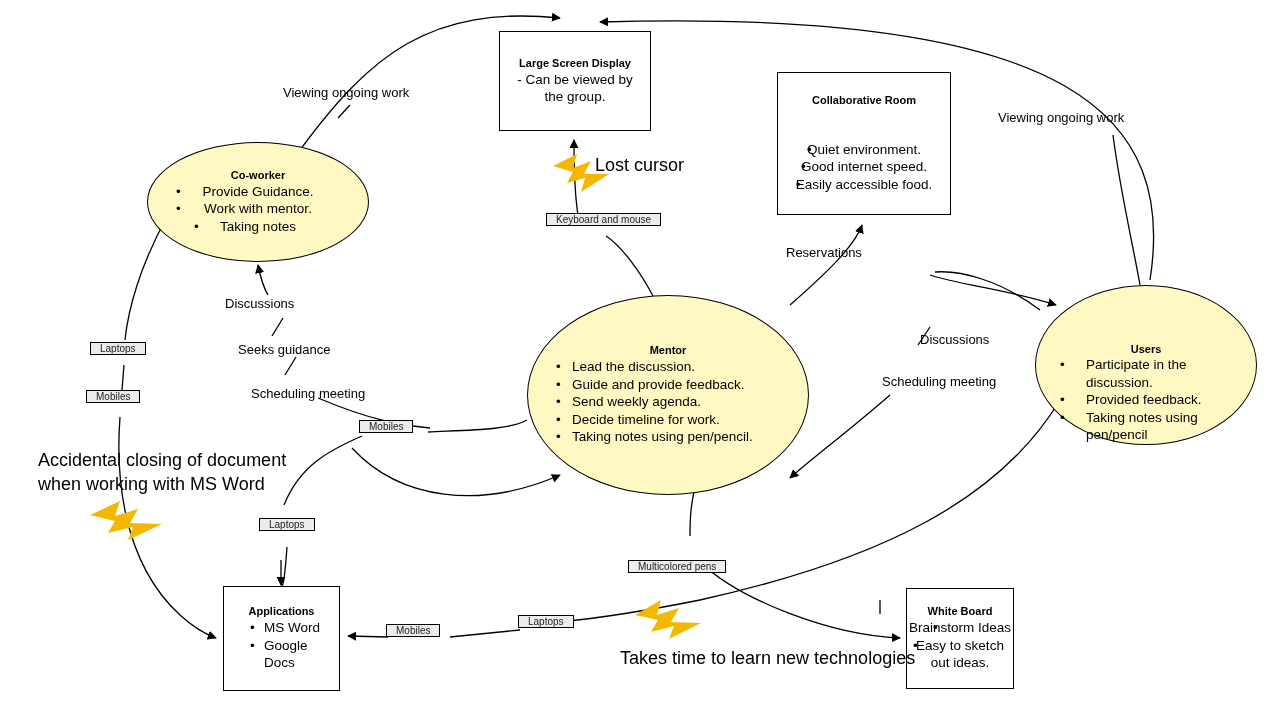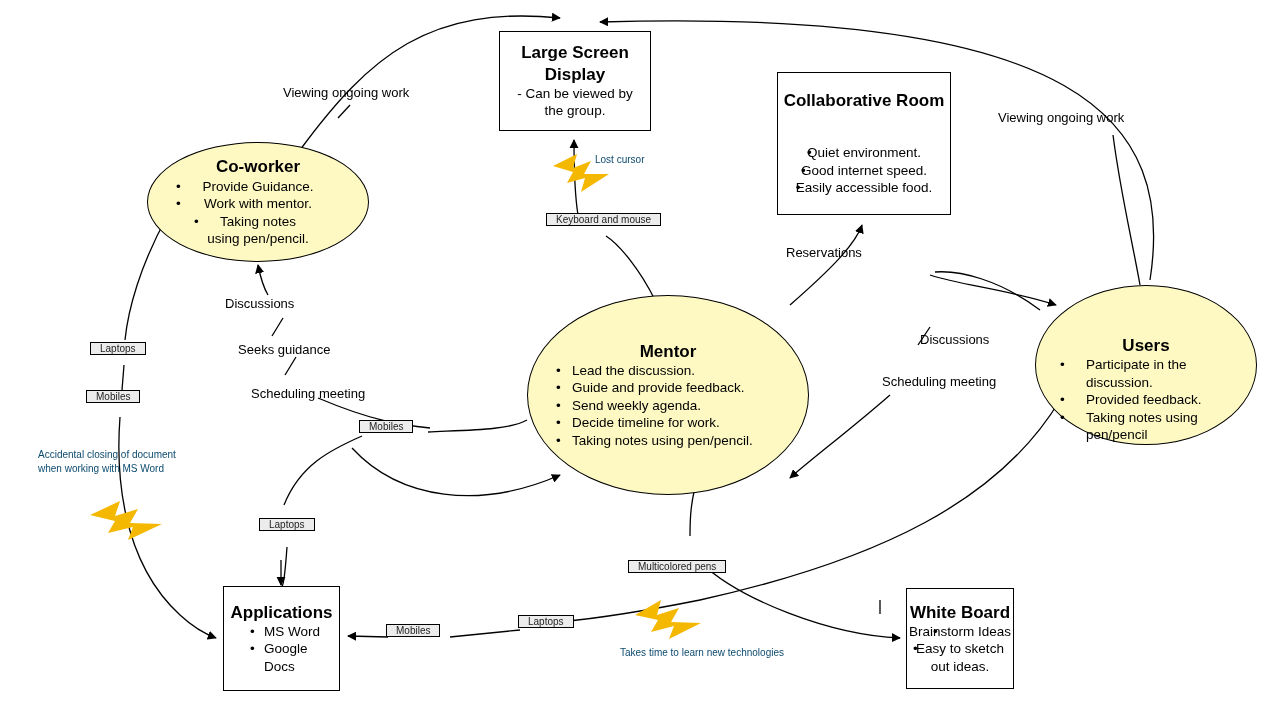--- a/index.html
+++ b/index.html
@@ -37,21 +37,21 @@
     border: 1.3px solid #000000;
     border-radius: 50%;
     background: #fef9c3;
     box-sizing: border-box;
     display: flex;
     flex-direction: column;
     justify-content: center;
   }
   .node-title {
     font-weight: bold;
-    font-size: 17px;
+    font-size: 11px;
     color: #000000;
     text-align: center;
     line-height: 1.25;
   }
   .node-line {
     font-size: 13.5px;
     color: #000000;
     line-height: 1.28;
     text-align: center;
   }
@@ -89,22 +89,22 @@
   .edge-label {
     position: absolute;
     font-size: 13px;
     color: #000000;
     white-space: nowrap;
     background: transparent;
     line-height: 1.2;
   }
   .pain-label {
     position: absolute;
-    font-size: 10px;
-    color: #0c4a6e;
+    font-size: 18px;
+    color: #000000;
     white-space: pre-line;
     line-height: 1.35;
   }
   .bolt {
     position: absolute;
   }
 </style>
 </head>
 <body>
 
@@ -184,21 +184,20 @@
     </ul>
   </div>
 
   <div class="node-ellipse" style="left:147px; top:142px; width:222px; height:120px;">
     <div class="node-title">Co-worker</div>
     <ul class="bullets">
       <li><span class="bul" style="left:28px;">•</span><span>Provide  Guidance.</span></li>
       <li><span class="bul" style="left:28px;">•</span><span>Work with mentor.</span></li>
       <li><span class="bul" style="left:46px;">•</span><span>Taking notes</span></li>
     </ul>
-    <div class="node-line">using pen/pencil.</div>
   </div>
 
   <div class="node-ellipse" style="left:527px; top:295px; width:282px; height:200px; padding:0 22px;">
     <div class="node-title">Mentor</div>
     <ul class="bullets left-align" style="padding-left:22px;">
       <li><span class="bul" style="left:-16px;">•</span><span>Lead the discussion.</span></li>
       <li><span class="bul" style="left:-16px;">•</span><span>Guide       and      provide feedback.</span></li>
       <li><span class="bul" style="left:-16px;">•</span><span>Send weekly agenda.</span></li>
       <li><span class="bul" style="left:-16px;">•</span><span>Decide timeline for work.</span></li>
       <li><span class="bul" style="left:-16px;">•</span><span>Taking       notes      using pen/pencil.</span></li>

